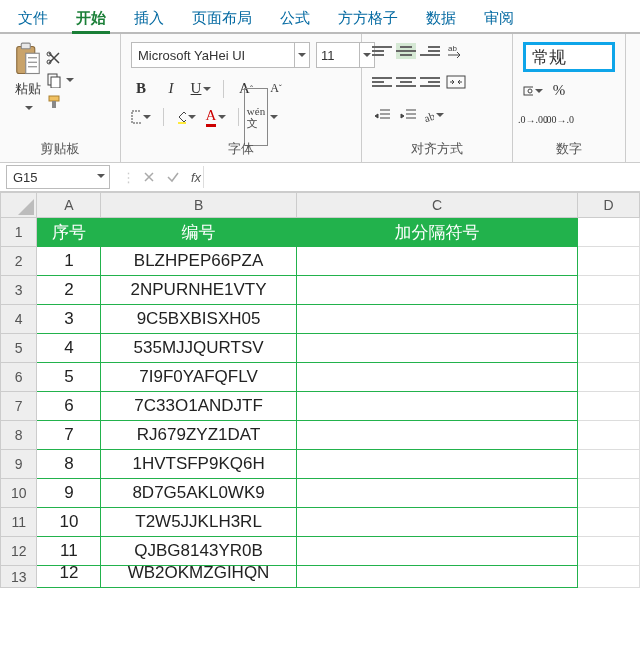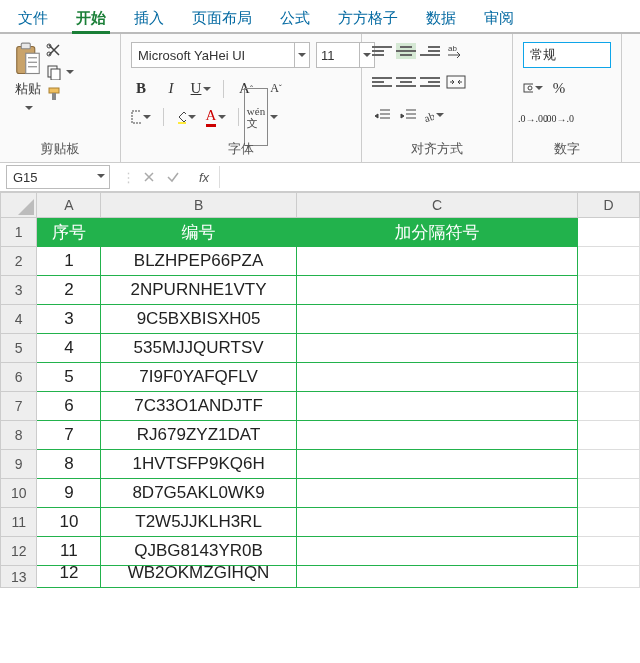--- a/index.html
+++ b/index.html
@@ -5,21 +5,21 @@
   html,body{margin:0;padding:0;font-family:"Microsoft YaHei",Arial,sans-serif;font-size:13px;background:#fff;color:#333;width:640px}
   .menubar{display:flex;align-items:flex-end;background:#fff;padding:0 4px;height:32px;border-bottom:2px solid #bbb}
   .menu-item{padding:4px 14px;font-size:15px;color:#0369a1;cursor:pointer}
   .menu-item.active{color:#1a7f37;font-weight:700;position:relative}
   .menu-item.active::after{content:"";position:absolute;left:10px;right:10px;bottom:-2px;height:3px;background:#1a7f37}
   .ribbon{display:flex;background:#fafafa;border-bottom:1px solid #ccc}
   .ribbon-group{border-right:1px solid #ccc;padding:6px 10px 2px;display:flex;flex-direction:column;justify-content:space-between;min-height:120px}
   .ribbon-title{text-align:center;font-size:13px;color:#555;padding:4px 0 2px}
   .ribbon-row{display:flex;align-items:center;gap:6px;margin:2px 0}
   .rg-clip{width:100px}
-  .clip-main{display:flex;align-items:flex-start}
+  .clip-main{display:flex;align-items:center}
   .paste-btn{display:flex;flex-direction:column;align-items:center;gap:2px;padding:2px 4px}
   .paste-btn svg{width:28px;height:36px}
   .small-col{display:flex;flex-direction:column;gap:6px;padding-top:2px}
   .mini-btn{display:flex;align-items:center;gap:2px;font-size:13px;color:#444}
   .mini-btn svg{width:16px;height:16px}
   .drop::after{content:"";display:inline-block;margin-left:2px;border:4px solid transparent;border-top-color:#555;transform:translateY(2px)}
   .font-box{border:1px solid #bbb;height:24px;display:flex;align-items:center;background:#fff}
   .font-name{width:150px;padding:0 6px;font-size:13px}
   .font-size{width:34px;padding:0 4px;font-size:13px;text-align:left}
   .ddb{width:14px;border-left:1px solid #bbb;height:100%;display:flex;align-items:center;justify-content:center}
@@ -32,27 +32,27 @@
   .abtn{width:20px;height:16px;display:flex;flex-direction:column;justify-content:center;gap:2px}
   .abtn span{height:2px;background:#666}
   .abtn span.s{width:60%}
   .abtn span.m{width:100%}
   .abtn.l span{align-self:flex-start}
   .abtn.c span{align-self:center}
   .abtn.r span{align-self:flex-end}
   .abtn.sel{background:#d5e8d4}
   .wrap-ic,.merge-ic{width:20px;height:18px}
   .num-col{min-width:60px}
-  .num-sel{border:1px solid #0ea5e9;background:#fff;height:24px;width:74px;display:flex;align-items:center;padding:0 6px;font-size:13px}
+  .num-sel{border:3px solid #0ea5e9;background:#fff;height:24px;width:74px;display:flex;align-items:center;padding:0 6px;font-size:17px}
   .fbar{display:flex;align-items:center;height:28px;border-bottom:1px solid #ccc;background:#fff}
   .namebox{width:90px;border:1px solid #bbb;height:22px;margin:17px 6px;display:flex;align-items:center;padding:0 6px;font-size:13px;background:#fff;position:relative}
   .namebox::after{content:"";position:absolute;right:4px;top:8px;border:4px solid transparent;border-top-color:#555}
   .fsep{color:#ccc;padding:0 6px}
   .fx-ic{width:16px;height:16px;color:#777}
-  .fx-lbl{font-style:italic;font-size:13px;color:#555;margin:0 10px}
+  .fx-lbl{font-style:italic;font-size:13px;color:#555;margin:0 2px}
   .fx-input{flex:1;border:none;height:22px;border-left:1px solid #ddd;padding:0 6px;font-size:13px}
   .sheet{border-collapse:collapse;table-layout:fixed}
   .corner{width:34px;height:22px;background:#eee;border:1px solid #ccc;position:relative}
   .corner::after{content:"";position:absolute;right:2px;bottom:2px;border:8px solid transparent;border-right-color:#bcbcbc;border-bottom-color:#bcbcbc}
   .colhdr{background:#eee;border:1px solid #ccc;text-align:center;font-size:14px;color:#555;height:22px}
   .rowhdr{background:#eee;border:1px solid #ccc;text-align:center;font-size:14px;color:#555;width:34px}
   .colA{width:62px}.colB{width:194px}.colC{width:286px}.colD{width:60px}
   .th{background:#22b24c;color:#fff;text-align:center;font-size:17px;border:1px solid #22b24c;height:26px}
   .cell{border:1px solid #22b24c;text-align:center;height:26px;font-size:17px;font-family:Arial,sans-serif;color:#222}
   .empty{border:1px solid #ddd;height:26px}

